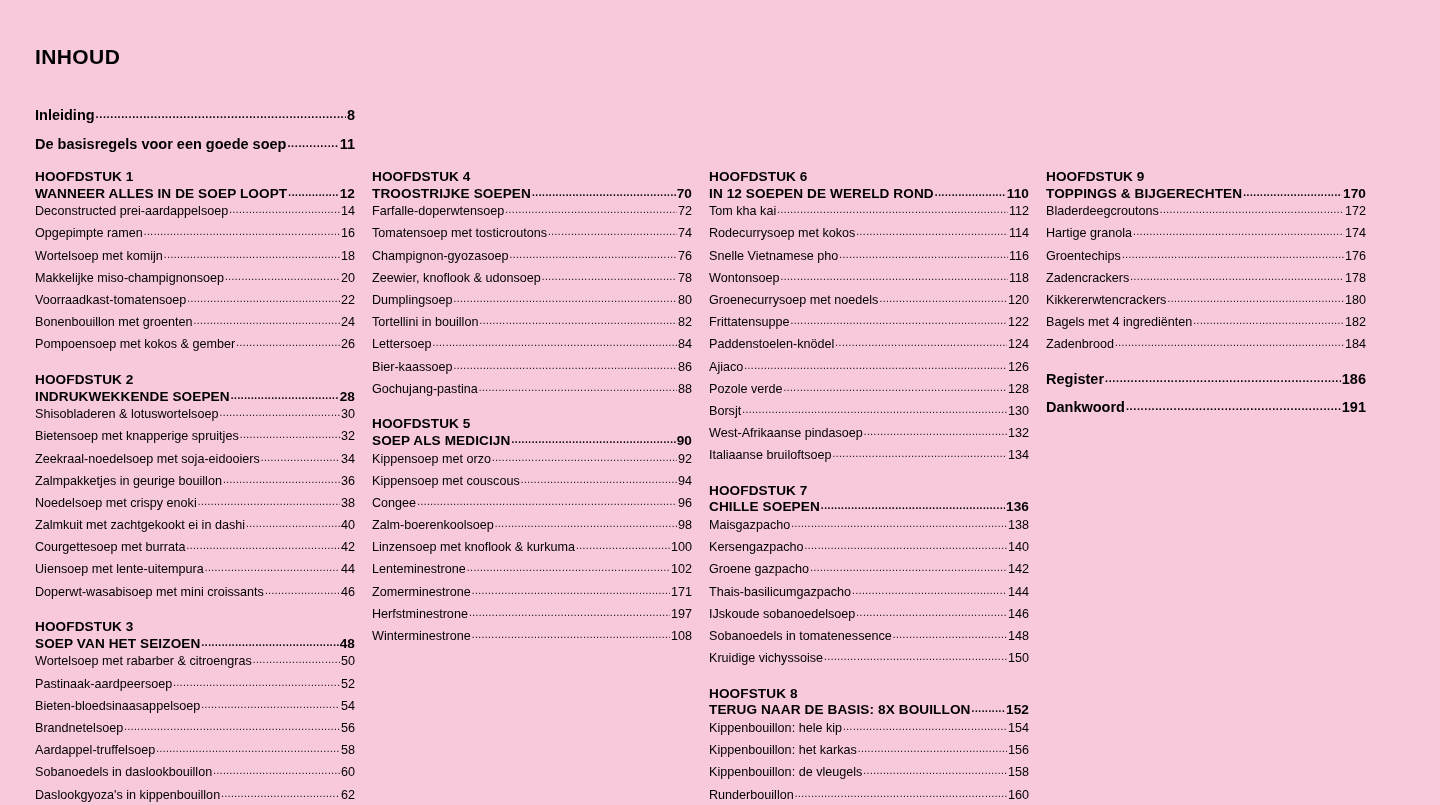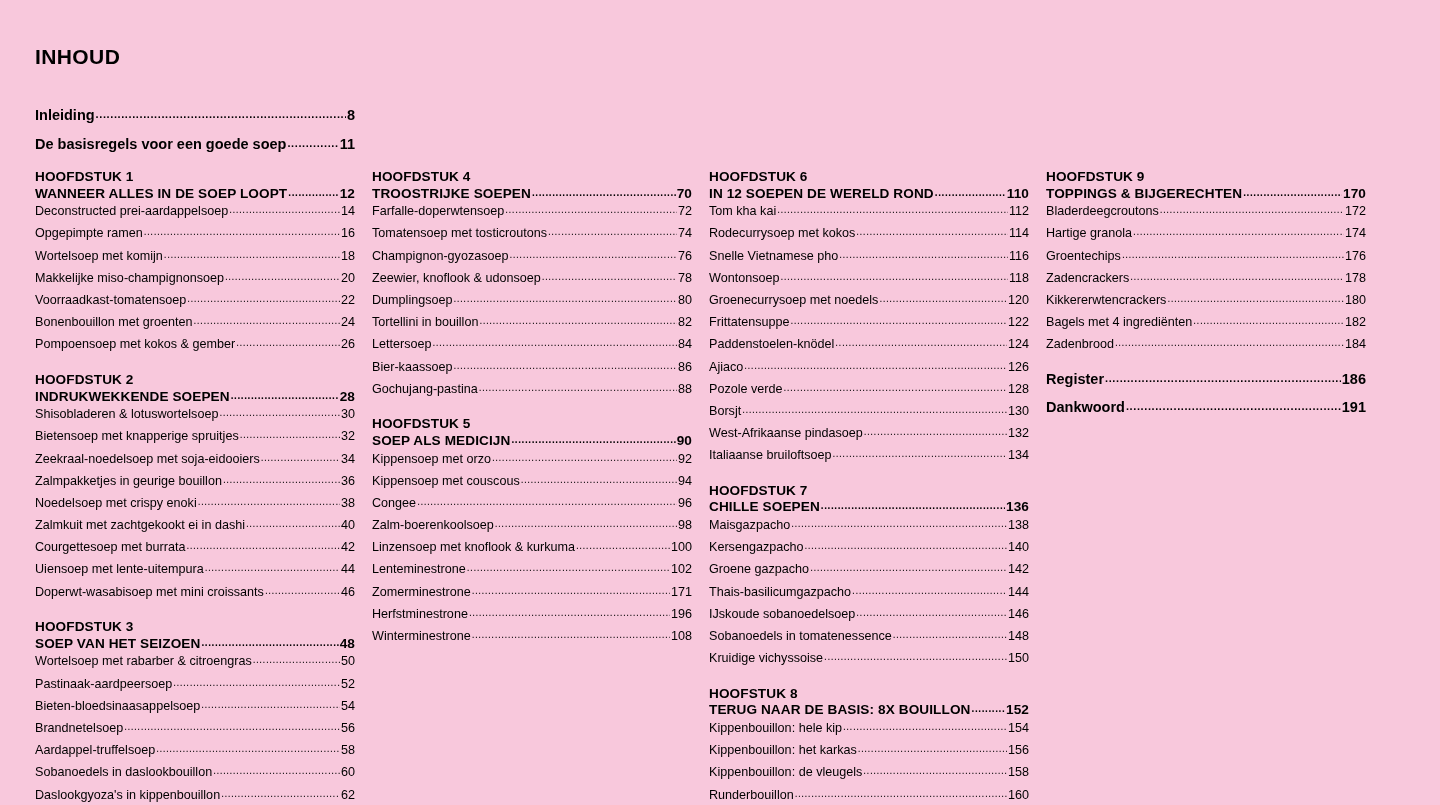--- a/index.html
+++ b/index.html
@@ -372,21 +372,21 @@
             <span class="pg">102</span>
           </div>
           <div class="row entry-row">
             <span class="label">Zomerminestrone</span>
             <span class="leader"></span>
             <span class="pg">171</span>
           </div>
           <div class="row entry-row">
             <span class="label">Herfstminestrone</span>
             <span class="leader"></span>
-            <span class="pg">196</span>
+            <span class="pg">197</span>
           </div>
           <div class="row entry-row">
             <span class="label">Winterminestrone</span>
             <span class="leader"></span>
             <span class="pg">108</span>
           </div>
         </div>
       </div>
       <div class="col">
         <div class="chapter">

